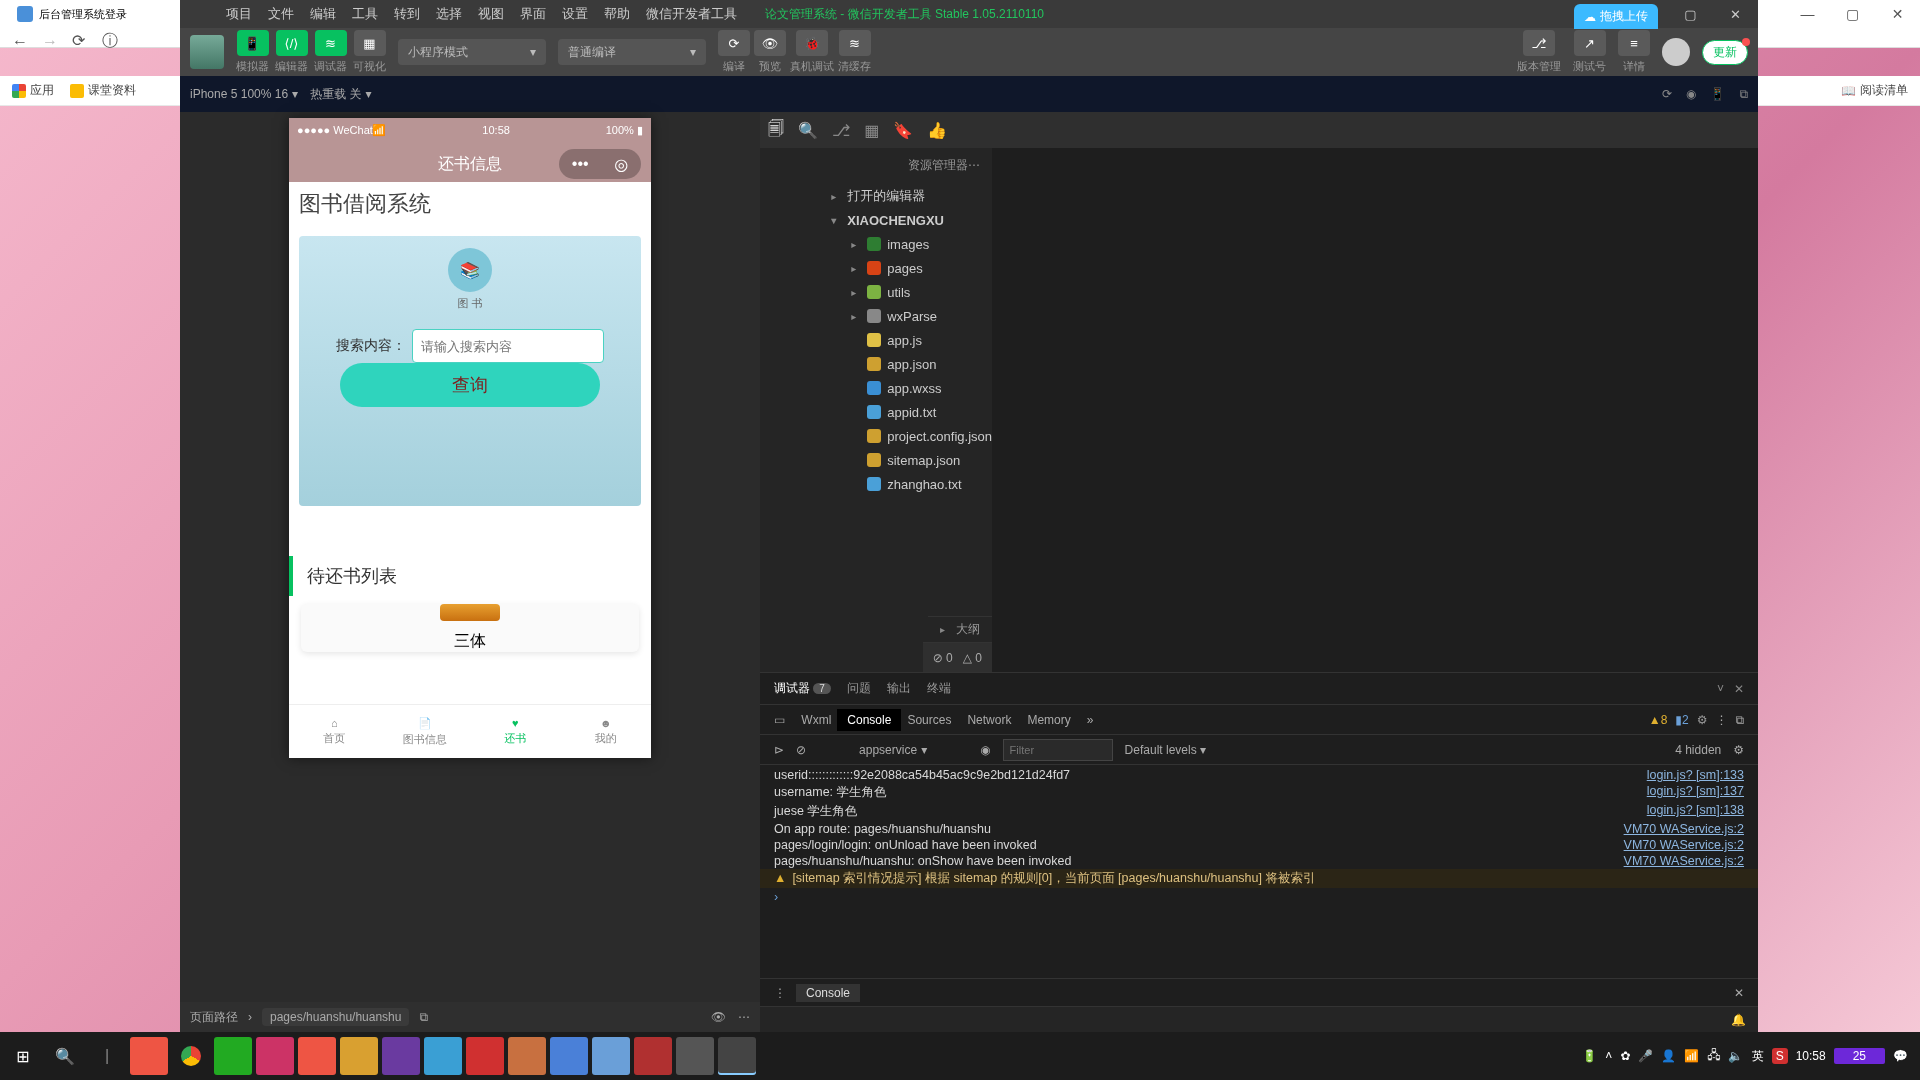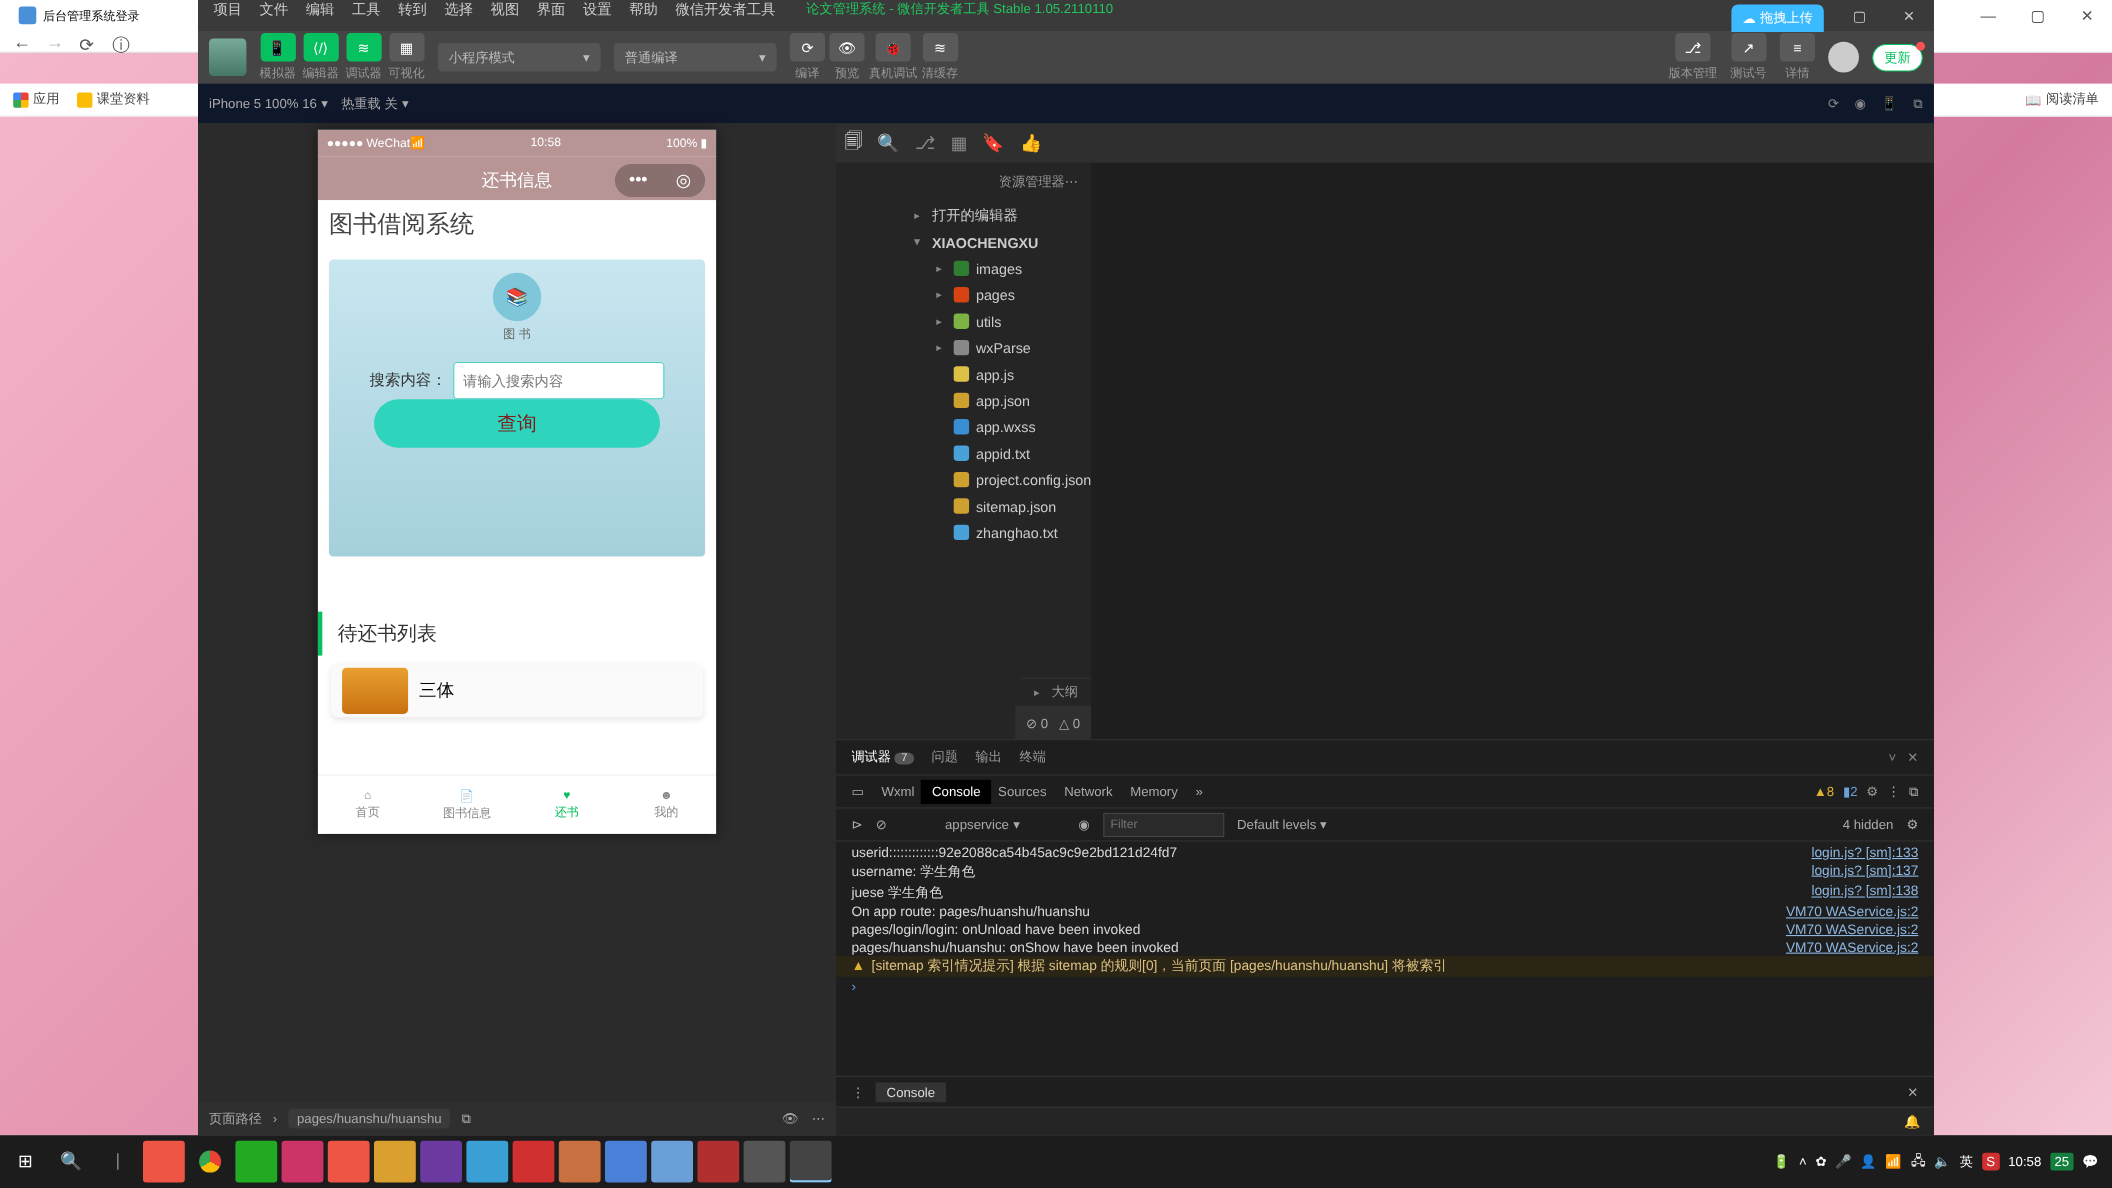--- a/index.html
+++ b/index.html
@@ -16,21 +16,21 @@
 .bwc { width: 45px; height: 28px; display: flex; align-items:center; justify-content:center; font-size: 14px; color:#555;}
 .browser-nav { position: absolute; top: 28px; left: 0; right: 0; height: 22px; display: flex; align-items: center; padding: 0 12px; gap: 14px; }
 .nav-icon { width: 16px; height: 16px; color: #555; }
 
 
 .bookmark-bar { position: absolute; top: 76px; left: 0; right: 0; height: 30px; background: #fff; display: flex; align-items: center; padding: 0 12px; gap: 16px; font-size: 12px; color: #444; border-bottom: 1px solid #e8e8e8; }
 .bookmark-bar .reading-list { margin-left: auto; display: flex; align-items: center; gap: 4px;}
 
 
 .ide { position: absolute; top: 0; left: 180px; width: 1578px; bottom: 48px; background: #2b2b2b; display: flex; flex-direction: column; }
-.ide-menubar { height: 28px; background: #3a3a3a; color: #ccc; display: flex; font-size: 13px; position: relative; }
+.ide-menubar { height: 28px; background: #3a3a3a; color: #ccc; display: flex; align-items: center; font-size: 13px; position: relative; padding-left: 32px; }
 .ide-menubar .menus { display: flex; gap: 0; padding-left: 6px;}
 .ide-menubar .menus span { padding: 0 8px; }
 .ide-title { margin-left: 20px; color: #22c55e; font-size: 12px;}
 .ide-wincontrols { position:absolute; right: 0; top: 0; display: flex; }
 .ide-wc { width: 45px; height: 28px; display:flex; align-items:center; justify-content:center; color:#ccc;}
 
 .ide-toolbar { height: 48px; background: #454545; display: flex; align-items: center; padding: 0 10px; gap: 12px; position: relative;}
 .tool-group { display: flex; gap: 6px;}
 .tool-btn { width: 32px; height: 26px; border-radius: 4px; display:flex; align-items:center; justify-content:center; color:#fff; font-size: 13px;}
 .tool-btn.green { background: #07c160;}
@@ -62,21 +62,21 @@
 .phone-content { position:absolute; top: 64px; left:0; right:0; bottom:54px; background:#fff; overflow:hidden;}
 .page-title-banner { height:44px; background:#fff; display:flex; align-items:center; padding: 0 10px; font-family:"KaiTi",serif; font-size: 22px; color:#444;}
 .page-hero { margin: 10px; height: 270px; border-radius: 4px; background: linear-gradient(#c8e6f0, #a4d0dc); position:relative; display:flex; flex-direction:column; align-items:center; padding-top: 12px;}
 .page-hero .logo { width: 44px; height:44px; background:#7ec6d8; border-radius:50%; display:flex; align-items:center; justify-content:center; color:#fff;}
 .page-hero .logo-text { font-size: 11px; color:#666; margin-top: 4px;}
 .search-row { margin-top: 18px; display:flex; align-items:center; gap:6px;}
 .search-row label { font-size: 14px; color:#333;}
 .search-row input { width: 192px; height: 34px; border: 1px solid #4ad2c2; border-radius: 4px; padding: 0 8px; outline:none; font-size: 13px;}
 .query-btn { width: 260px; height: 44px; background:#2fd4bd; color:#7f1d1d; border:none; border-radius: 22px; font-size: 18px;}
 .list-title { margin-top: 50px; padding: 8px 14px; border-left: 4px solid #07c160; font-size: 18px; color:#333;}
-.card { margin: 8px 12px; height: 48px; background:#fafafa; border-radius:6px; display:flex; align-items:center; gap:10px; padding:0 10px; box-shadow: 0 2px 6px rgba(0,0,0,0.1);}
+.card { margin: 8px 12px; height: 48px; background:#fafafa; border-radius:6px; display:flex; align-items:center; gap:10px; padding:0 10px; box-shadow: 0 2px 6px rgba(0,0,0,0.1); flex-direction: column;}
 .card .thumb { width: 60px; height: 42px; background: linear-gradient(#e8a030, #c87010); border-radius:4px;}
 .phone-tabbar { position:absolute; bottom:0; left:0; right:0; height:54px; background:#fff; border-top:1px solid #eee; display:flex;}
 .tabbar-item { flex:1; display:flex; flex-direction:column; align-items:center; justify-content:center; gap:2px; font-size:11px; color:#888;}
 .tabbar-item.active { color:#07c160;}
 
 .sim-footer { height: 30px; background:#2f2f2f; color:#aaa; font-size:12px; display:flex; align-items:center; padding:0 10px; gap:10px;}
 .sim-footer .path { background: #3a3a3a; padding: 2px 8px; border-radius: 4px;}
 
 
 .editor-panel { flex:1; display:flex; flex-direction:column; background:#252525;}
@@ -548,16 +548,16 @@
     <span>˄</span>
     <span>✿</span>
     <span>🎤</span>
     <span>👤</span>
     <span>📶</span>
     <span>🖧</span>
     <span>🔈</span>
     <span>英</span>
     <span style="background:#d03030; padding:1px 4px; border-radius:3px;">S</span>
     <span>10:58</span>
-    <span style="background:#15803d; padding:1px 4px; border-radius:2px;">25</span>
+    <span style="background:#6d28d9; padding:1px 19px; border-radius:2px;">25</span>
     <span>💬</span>
   </div>
 </div>
 
 </body></html>

